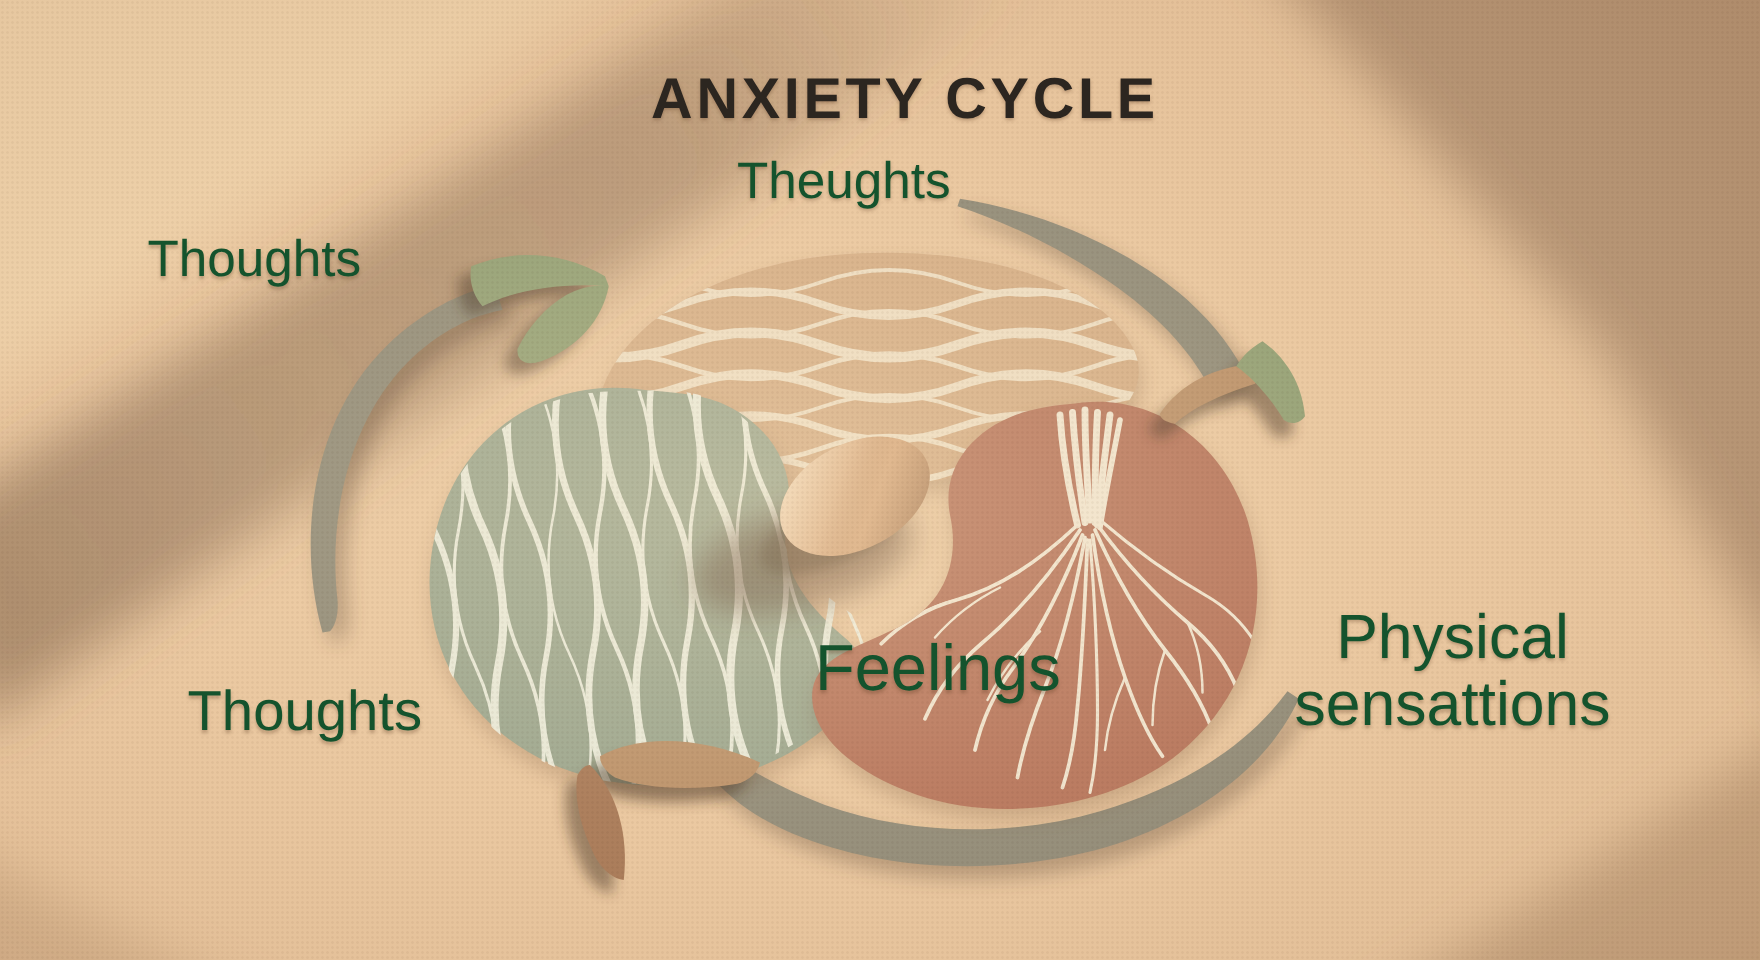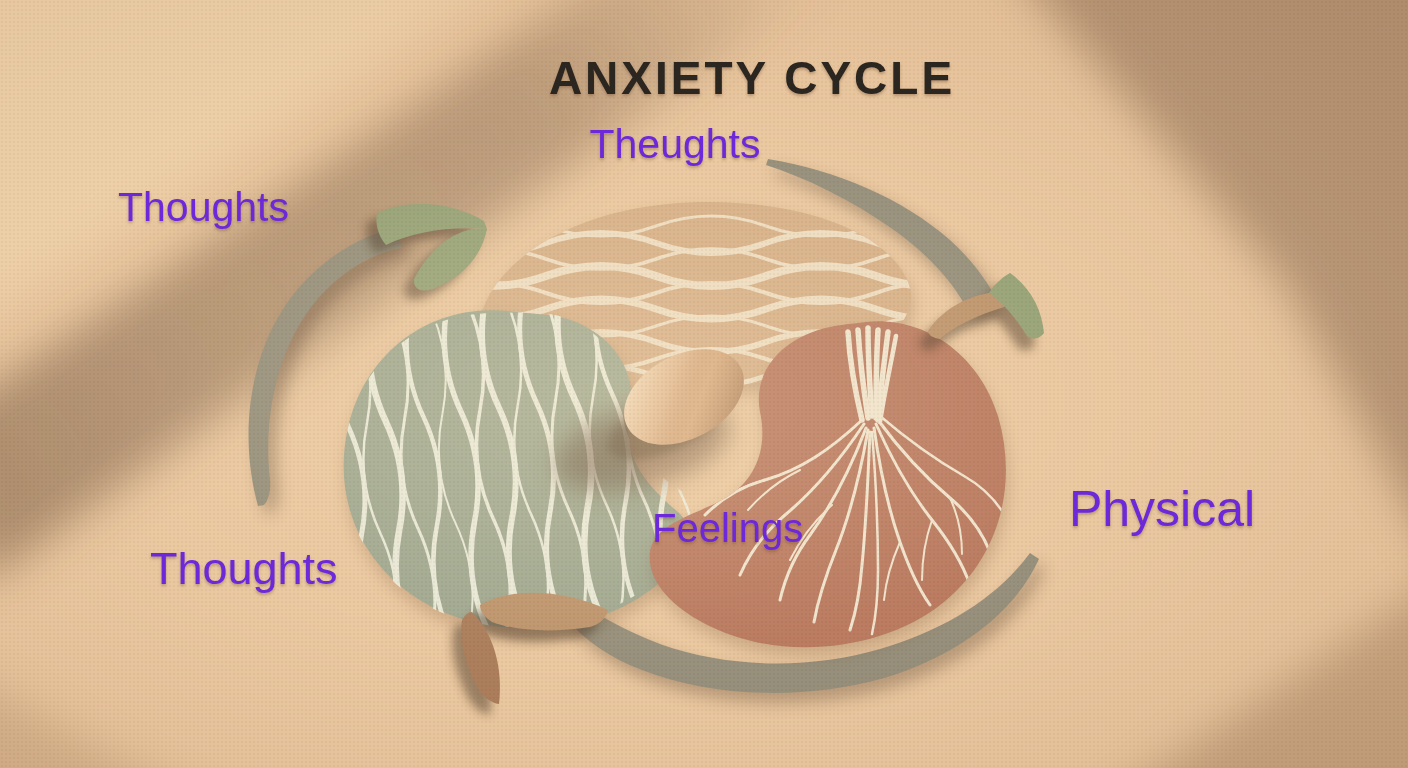--- a/index.html
+++ b/index.html
@@ -13,30 +13,30 @@
   }
   .grain{
     position:absolute;inset:0;pointer-events:none;
     background-image:radial-gradient(rgba(92,60,35,0.05) 1px, transparent 1.2px);
     background-size:4px 4px;
     mix-blend-mode:multiply;
   }
   .scene{position:absolute;left:0;top:0;}
   .label{
     position:absolute;
-    color:#6d28d9;
+    color:#14532d;
     text-shadow:0 2px 3px rgba(96,62,38,0.35);
     white-space:nowrap;
     line-height:1.08;
   }
   .title{font-size:46px;letter-spacing:3px;font-weight:600;}
   .lab-top{font-size:41px;}
   .lab-ul{font-size:41px;}
   .lab-ll{font-size:45px;}
-  .lab-center{font-size:40px;}
+  .lab-center{font-size:52px;}
   .lab-right{font-size:50px;text-align:center;white-space:normal;}
 </style>
 </head>
 <body>
 
 <div class="stage" style="background-color: rgb(232, 196, 156);">
 
   <svg class="scene" width="1408" height="768" viewBox="0 0 1408 768">
     <defs>
       <filter id="blur22" x="-60%" y="-60%" width="220%" height="220%">
@@ -200,26 +200,27 @@
         <path d="M 472,612 C 494,634 503,668 499,704 C 491,703 483,697 477,687 C 464,662 459,638 462,620 C 465,615 468,612 472,612 Z"></path>
       </g>
       <path d="M 480,605 C 510,588 560,588 608,610 C 606,618 600,624 590,627 C 552,633 516,631 492,622 C 484,617 480,611 480,605 Z" fill="#b68a62"></path>
       <path d="M 472,612 C 494,634 503,668 499,704 C 491,703 483,697 477,687 C 464,662 459,638 462,620 C 465,615 468,612 472,612 Z" fill="#a2714f"></path>
     </g>
   </svg>
 
   <div class="bg-vignette"></div>
   <div class="grain"></div>
 
-  <div class="label title" style="left: 50%; top: 54px; transform: translateX(calc(-50% + 20px)); color: rgb(44, 38, 32); margin-left: 28px;">ANXIETY CYCLE</div>
+  <div class="label title" style="left: 50%; top: 54px; transform: translateX(calc(-50% + 20px)); color: rgb(44, 38, 32);">ANXIETY CYCLE</div>
 
   <div class="label lab-top" style="left:675px;top:122px;transform:translateX(-50%);">Theughts</div>
 
   <div class="label lab-ul" style="left:118px;top:185px;">Thoughts</div>
 
   <div class="label lab-ll" style="left:150px;top:545px;">Thoughts</div>
 
   <div class="label lab-center" style="left:652px;top:507px;">Feelings</div>
 
   <div class="label lab-right" style="left:1162px;top:482px;transform:translateX(-50%);">
     <div>Physical</div>
+    <div>sensattions</div>
   </div>
 </div>
 
 </body></html>

